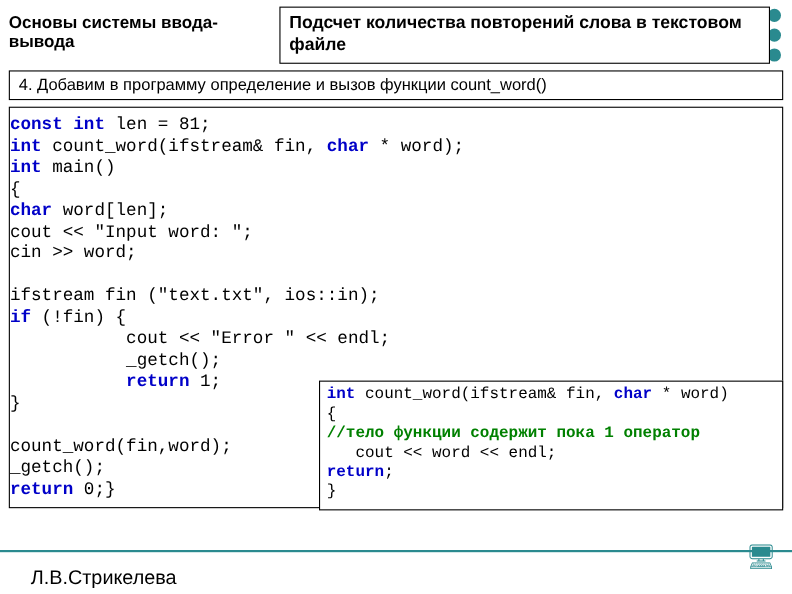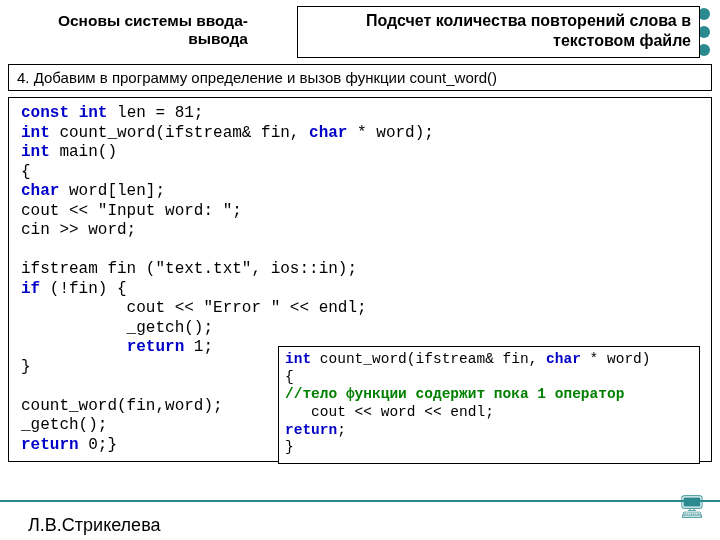--- a/index.html
+++ b/index.html
@@ -42,64 +42,62 @@
     bottom: 20px;
     font-size: 22px;
     color: #2a8a8f;
   }
   .header-row {
     display: flex;
     align-items: flex-start;
     padding: 6px 20px 0 8px;
     position: relative;
     z-index: 2;
-    text-align: right;
   }
   .doc-title {
     font-weight: bold;
     font-size: 15.5px;
     padding-top: 6px;
     padding-right: 6px;
     color: #000;
     flex: 0 0 240px;
   }
   .title-box {
     border: 1.5px solid #000;
     background: #fff;
     padding: 4px 8px 6px 8px;
     font-size: 16px;
     font-weight: bold;
     line-height: 1.25;
     flex: 1;
-    margin-left: 43px;
   }
   .step-box {
     margin: 6px 8px 4px 8px;
     border: 1.5px solid #000;
     background: #fff;
     padding: 4px 8px;
     font-size: 15px;
     position: relative;
     z-index: 2;
   }
   .code-box {
     margin: 6px 8px 2px 8px;
     border: 1.5px solid #000;
     background: #fff;
-    padding: 6px 12px;
+    padding: 6px 0;
     font-family: "Courier New", monospace;
     font-size: 16px;
     line-height: 1.22;
     white-space: pre;
     position: relative;
     z-index: 2;
   }
   .code-box-inner {
     position: absolute;
-    left: 278px;
+    left: 290px;
     top: 346px;
     width: 408px;
     border: 1.5px solid #000;
     background: #fff;
     padding: 4px 6px 6px 6px;
     font-family: "Courier New", monospace;
     font-size: 14.5px;
     line-height: 1.22;
     white-space: pre-wrap;
     z-index: 3;

